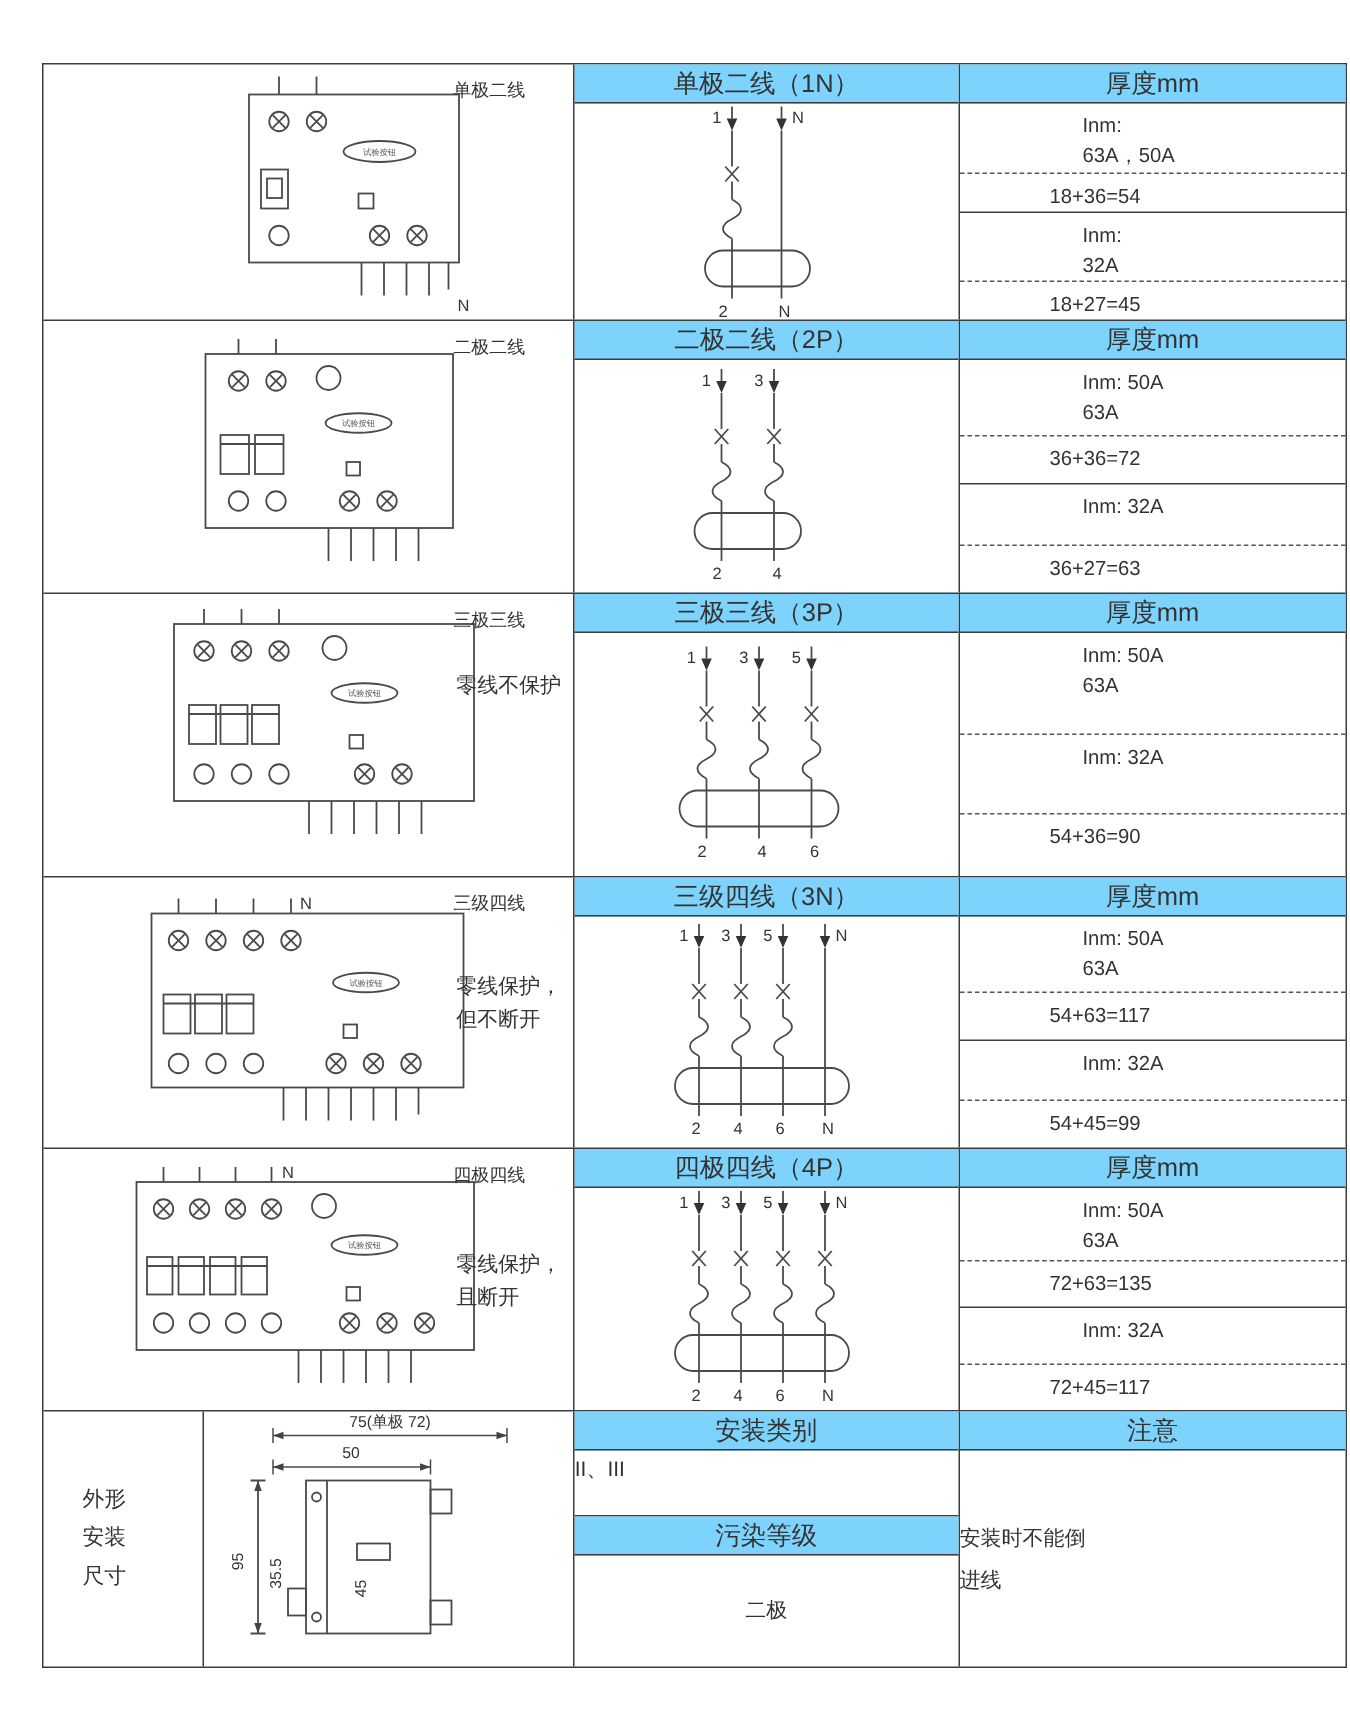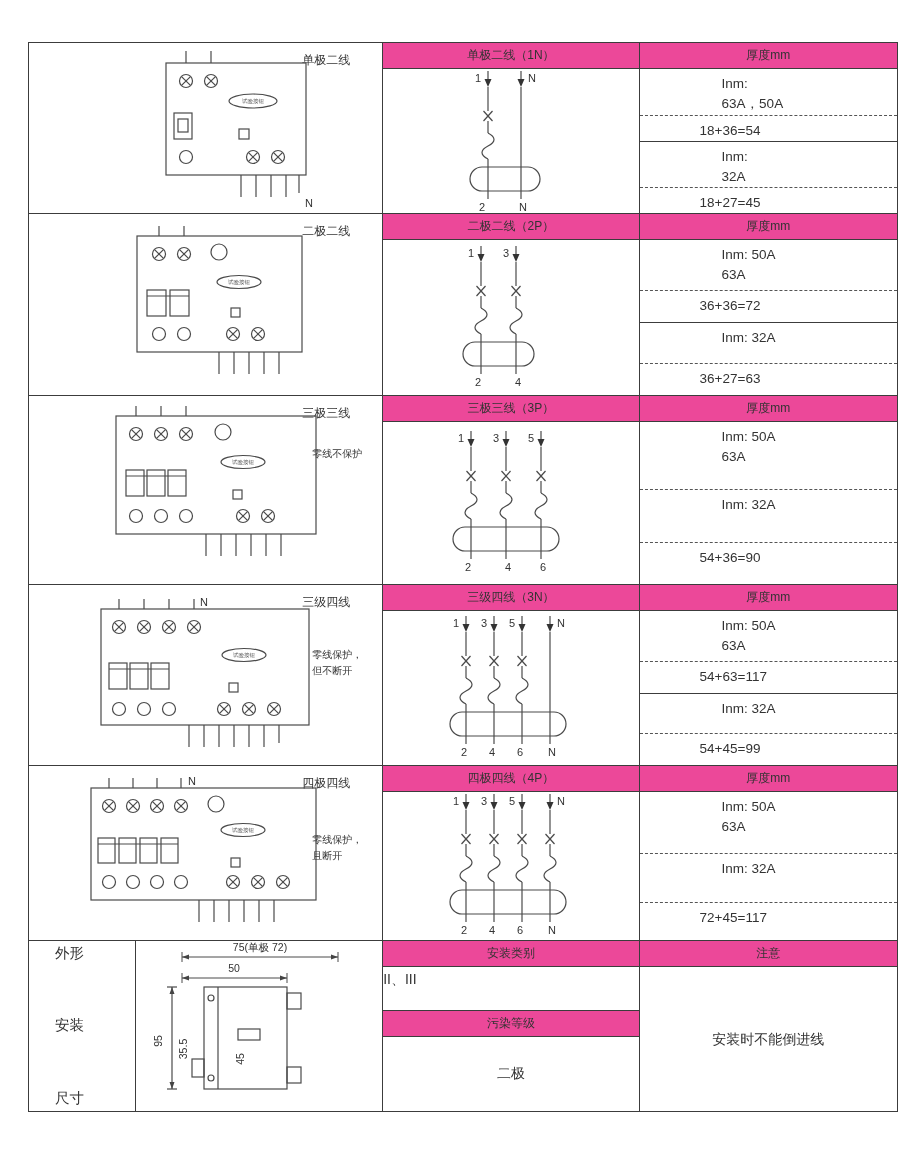--- a/index.html
+++ b/index.html
@@ -3,41 +3,41 @@
 <meta charset="utf-8">
 <style>
   *{box-sizing:border-box;margin:0;padding:0}
   html,body{width:900px;height:1150px;background:#ffffff;font-family:"Liberation Sans","DejaVu Sans",sans-serif;color:#333}
   #tbl{position:absolute;left:28px;top:42px;width:870px;border:1px solid #3c3c3c;background:#fff}
   .row{display:flex;border-bottom:1px solid #3c3c3c}
   .row:last-child{border-bottom:none}
   .cl{width:355px;border-right:1px solid #3c3c3c;position:relative}
   .cm{width:257px;border-right:1px solid #3c3c3c;display:flex;flex-direction:column}
   .cr{width:258px;display:flex;flex-direction:column}
-  .hdr{height:26px;background:#ec4899;border-bottom:1px solid #3c3c3c;text-align:center;font-size:12px;line-height:25px}
+  .hdr{height:26px;background:#7dd3fc;border-bottom:1px solid #3c3c3c;text-align:center;font-size:17px;line-height:25px}
   .diagram{flex:1;display:flex;align-items:center;justify-content:center}
   .spec{padding:5px 8px 0 60px;font-size:13.5px;line-height:1.5}
   .spec.inm{padding-left:82px}
   .dashedb{border-bottom:1px dashed #555}
   .solidb{border-bottom:1px solid #3c3c3c}
   .s1{flex:2.1}.s2{flex:1.2}.s3{flex:1.6}.s4{flex:1.2}
   .lblMain{position:absolute;top:9px;right:32px;font-size:12px}
-  .lblNote{position:absolute;right:20px;font-size:10px;line-height:1.55}
+  .lblNote{position:absolute;right:8px;font-size:14px;line-height:1.55}
   .n3{top:50px}.n4{top:62px}.n5{top:66px}
   .device{position:absolute}
   .d1{left:112px;top:6px}.d2{left:90px;top:10px}.d3{left:72px;top:8px}.d4{left:60px;top:10px}.d5{left:52px;top:8px}
   .st{font-size:11px;fill:#333;stroke:none}
   .tiny{font-size:5.5px;fill:#555;stroke:none;text-anchor:middle}
   .dimt{font-size:10.5px;fill:#333;stroke:none}
   .bLeft{display:flex}
-  .dimTitle{width:107px;border-right:1px solid #3c3c3c;display:flex;flex-direction:column;justify-content:space-between;padding-left:26px;font-size:14.5px;line-height:1.75}
+  .dimTitle{width:107px;border-right:1px solid #3c3c3c;display:flex;flex-direction:column;justify-content:center;padding-left:26px;font-size:14.5px;line-height:1.75}
   .dimDrawing{flex:1;display:flex;align-items:flex-start;justify-content:center}
   .brow{height:44px;line-height:25px;text-align:left;border-bottom:1px solid #3c3c3c;font-size:14px}
   .bbig{flex:1;display:flex;align-items:center;justify-content:center;font-size:14px}
-  .noteArea{flex:1;display:flex;flex-direction:row;align-items:center;justify-content:center;font-size:14px;line-height:2.0}
+  .noteArea{flex:1;display:flex;flex-direction:column;align-items:flex-start;justify-content:center;font-size:14px;line-height:2.0}
 </style>
 </head>
 <body>
 
 <svg width="0" height="0" style="position:absolute">
   <defs>
     <g id="term-x" stroke="#4a4a4a" stroke-width="1.2" fill="none">
       <circle r="6.5"></circle>
         <line x1="-4.2" y1="-4.2" x2="4.2" y2="4.2"></line>
         <line x1="4.2" y1="-4.2" x2="-4.2" y2="4.2"></line>
@@ -485,20 +485,23 @@
           <text class="st" x="126" y="142" text-anchor="middle">N</text>
         </svg>
       </div>
     </div>
     <div class="cr">
       <div class="hdr">厚度mm</div>
       <div class="spec inm s1 dashedb">
         <div>Inm: 50A</div>
         <div>63A</div>
       </div>
+      <div class="spec s2 solidb">
+          <div>72+63=135</div>
+        </div>
       <div class="spec inm s3 dashedb">
         <div>Inm: 32A</div>
         <div></div>
       </div>
       <div class="spec s4">
           <div>72+45=117</div>
         </div>
     </div>
   </div>
 

